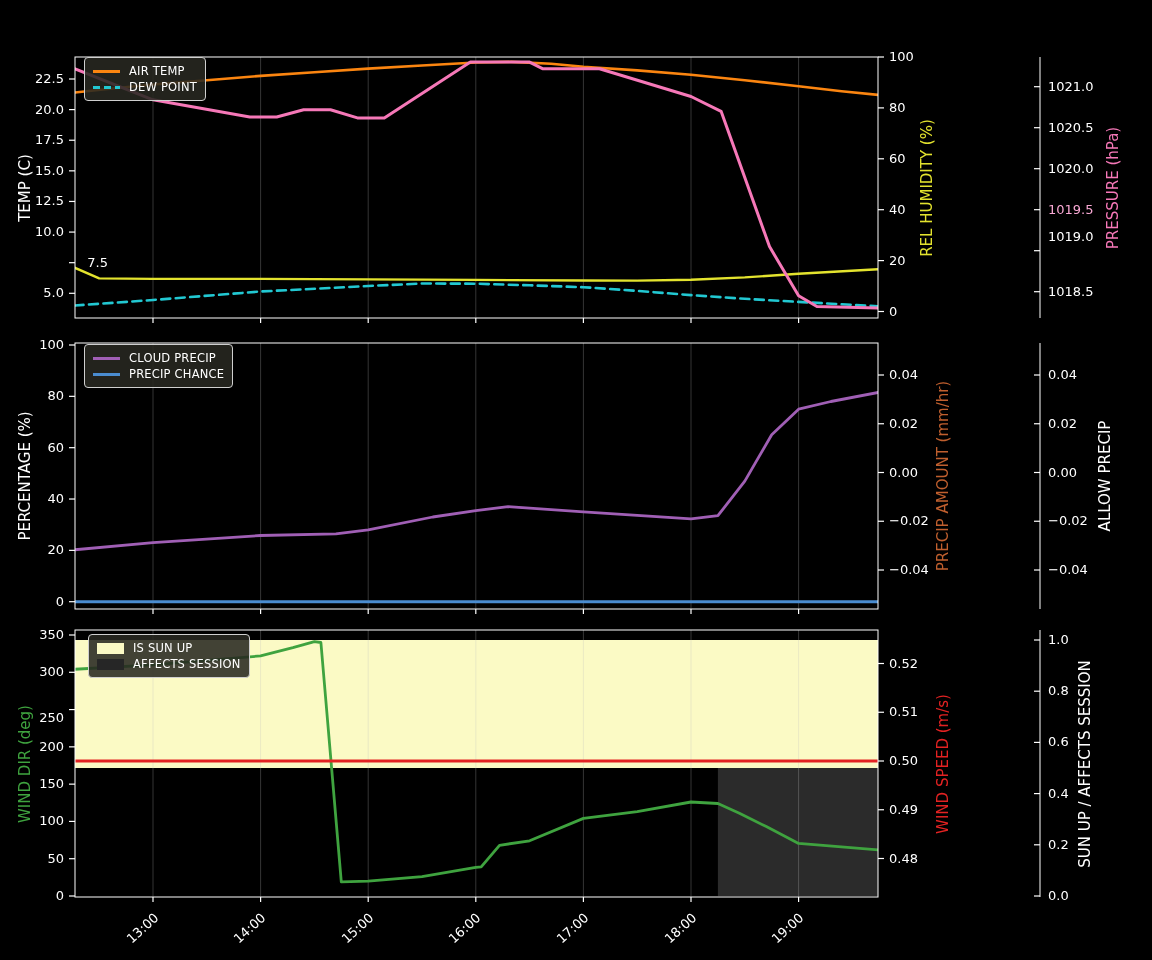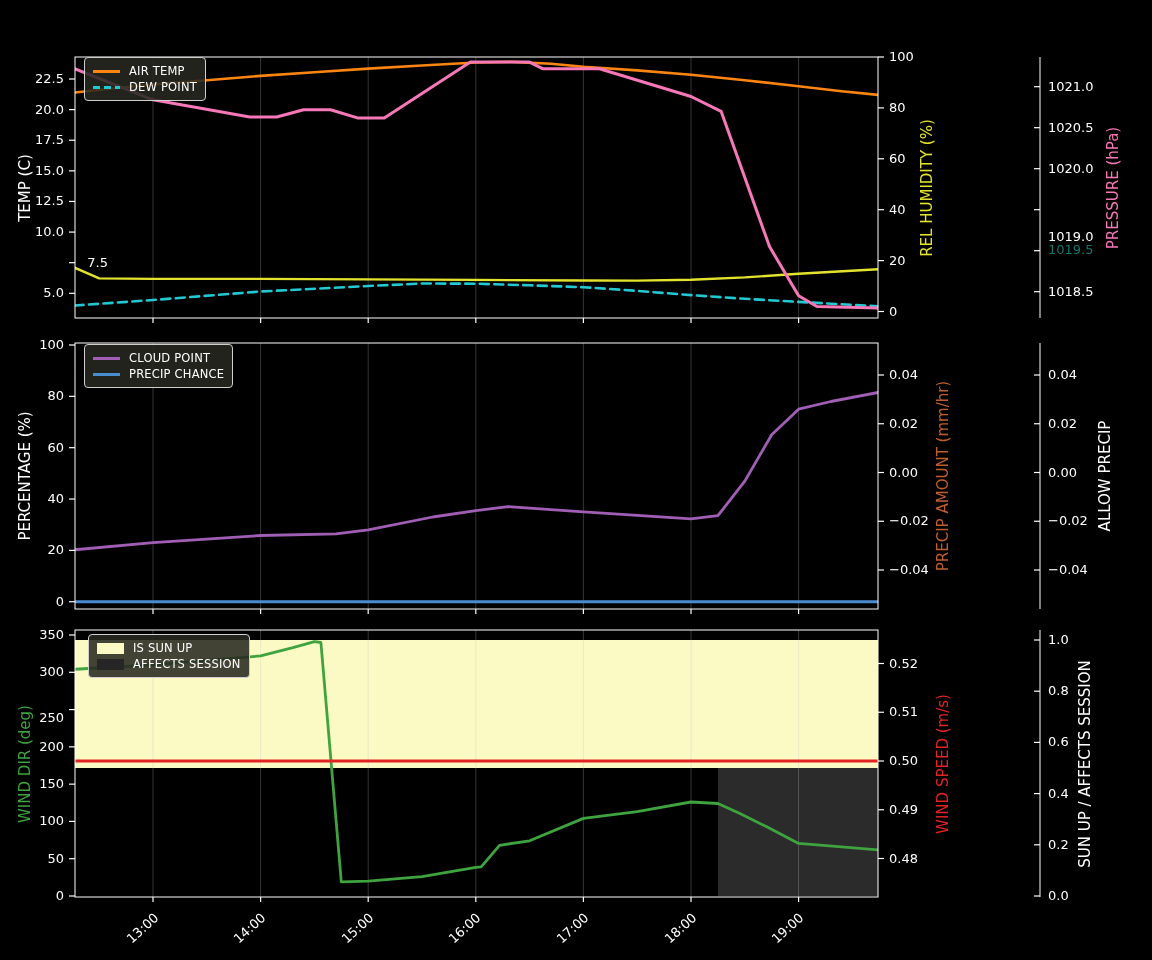--- a/index.html
+++ b/index.html
@@ -167,21 +167,21 @@
       <div class="tick lft" style="left: 64px; top: 109.614px; color: rgb(255, 255, 255);">20.0</div>
       <div class="tick lft" style="left: 64px; top: 79px; color: rgb(255, 255, 255);">22.5</div>
       <div class="tick rgt" style="left: 889px; top: 311.5px; color: rgb(255, 255, 255);">0</div>
       <div class="tick rgt" style="left: 889px; top: 260.6px; color: rgb(255, 255, 255);">20</div>
       <div class="tick rgt" style="left: 889px; top: 209.7px; color: rgb(255, 255, 255);">40</div>
       <div class="tick rgt" style="left: 889px; top: 158.8px; color: rgb(255, 255, 255);">60</div>
       <div class="tick rgt" style="left: 889px; top: 107.9px; color: rgb(255, 255, 255);">80</div>
       <div class="tick rgt" style="left: 889px; top: 57px; color: rgb(255, 255, 255);">100</div>
       <div class="tick rgt" style="left: 1048px; top: 291.7px; color: rgb(255, 255, 255);">1018.5</div>
       <div class="tick rgt" style="left: 1048px; top: 237px; color: rgb(255, 255, 255);">1019.0</div>
-      <div class="tick rgt" style="left: 1048px; top: 209.7px; color: #0f766e; margin-top: 40px;">1019.5</div>
+      <div class="tick rgt" style="left: 1048px; top: 209.7px; color: #f9a8d4;">1019.5</div>
       <div class="tick rgt" style="left: 1048px; top: 168.7px; color: rgb(255, 255, 255);">1020.0</div>
       <div class="tick rgt" style="left: 1048px; top: 127.7px; color: rgb(255, 255, 255);">1020.5</div>
       <div class="tick rgt" style="left: 1048px; top: 86.7px; color: rgb(255, 255, 255);">1021.0</div>
       <div class="vlab" style="left: 25px; top: 187.5px; color: rgb(255, 255, 255);">TEMP (C)</div>
       <div class="vlab" style="left: 927px; top: 187.5px; color: rgb(227, 227, 46);">REL HUMIDITY (%)</div>
       <div class="vlab" style="left: 1113px; top: 187.5px; color: rgb(246, 120, 184);">PRESSURE (hPa)</div>
       <div class="legend" style="left: 84px; top: 57px;">
         <div class="lrow">
           <span class="lsw" style="background: rgb(251, 133, 16);"></span>
           <span class="llab">AIR TEMP</span>
@@ -206,21 +206,21 @@
       <div class="tick rgt" style="left: 1048px; top: 423.75px; color: rgb(255, 255, 255);">0.02</div>
       <div class="tick rgt" style="left: 1048px; top: 472.5px; color: rgb(255, 255, 255);">0.00</div>
       <div class="tick rgt" style="left: 1048px; top: 521.25px; color: rgb(255, 255, 255);">−0.02</div>
       <div class="tick rgt" style="left: 1048px; top: 570px; color: rgb(255, 255, 255);">−0.04</div>
       <div class="vlab" style="left: 25px; top: 476px; color: rgb(255, 255, 255);">PERCENTAGE (%)</div>
       <div class="vlab" style="left: 943px; top: 476px; color: rgb(192, 95, 46);">PRECIP AMOUNT (mm/hr)</div>
       <div class="vlab" style="left: 1105px; top: 476px; color: rgb(255, 255, 255);">ALLOW PRECIP</div>
       <div class="legend" style="left: 84px; top: 344px;">
         <div class="lrow">
           <span class="lsw" style="background: rgb(160, 95, 181);"></span>
-          <span class="llab">CLOUD POINT</span>
+          <span class="llab">CLOUD PRECIP</span>
         </div>
         <div class="lrow">
           <span class="lsw" style="background: rgb(74, 140, 208);"></span>
           <span class="llab">PRECIP CHANCE</span>
         </div>
       </div>
       <div class="tick lft" style="left: 64px; top: 896px; color: rgb(255, 255, 255);">0</div>
       <div class="tick lft" style="left: 64px; top: 858.714px; color: rgb(255, 255, 255);">50</div>
       <div class="tick lft" style="left: 64px; top: 821.429px; color: rgb(255, 255, 255);">100</div>
       <div class="tick lft" style="left: 64px; top: 784.143px; color: rgb(255, 255, 255);">150</div>

